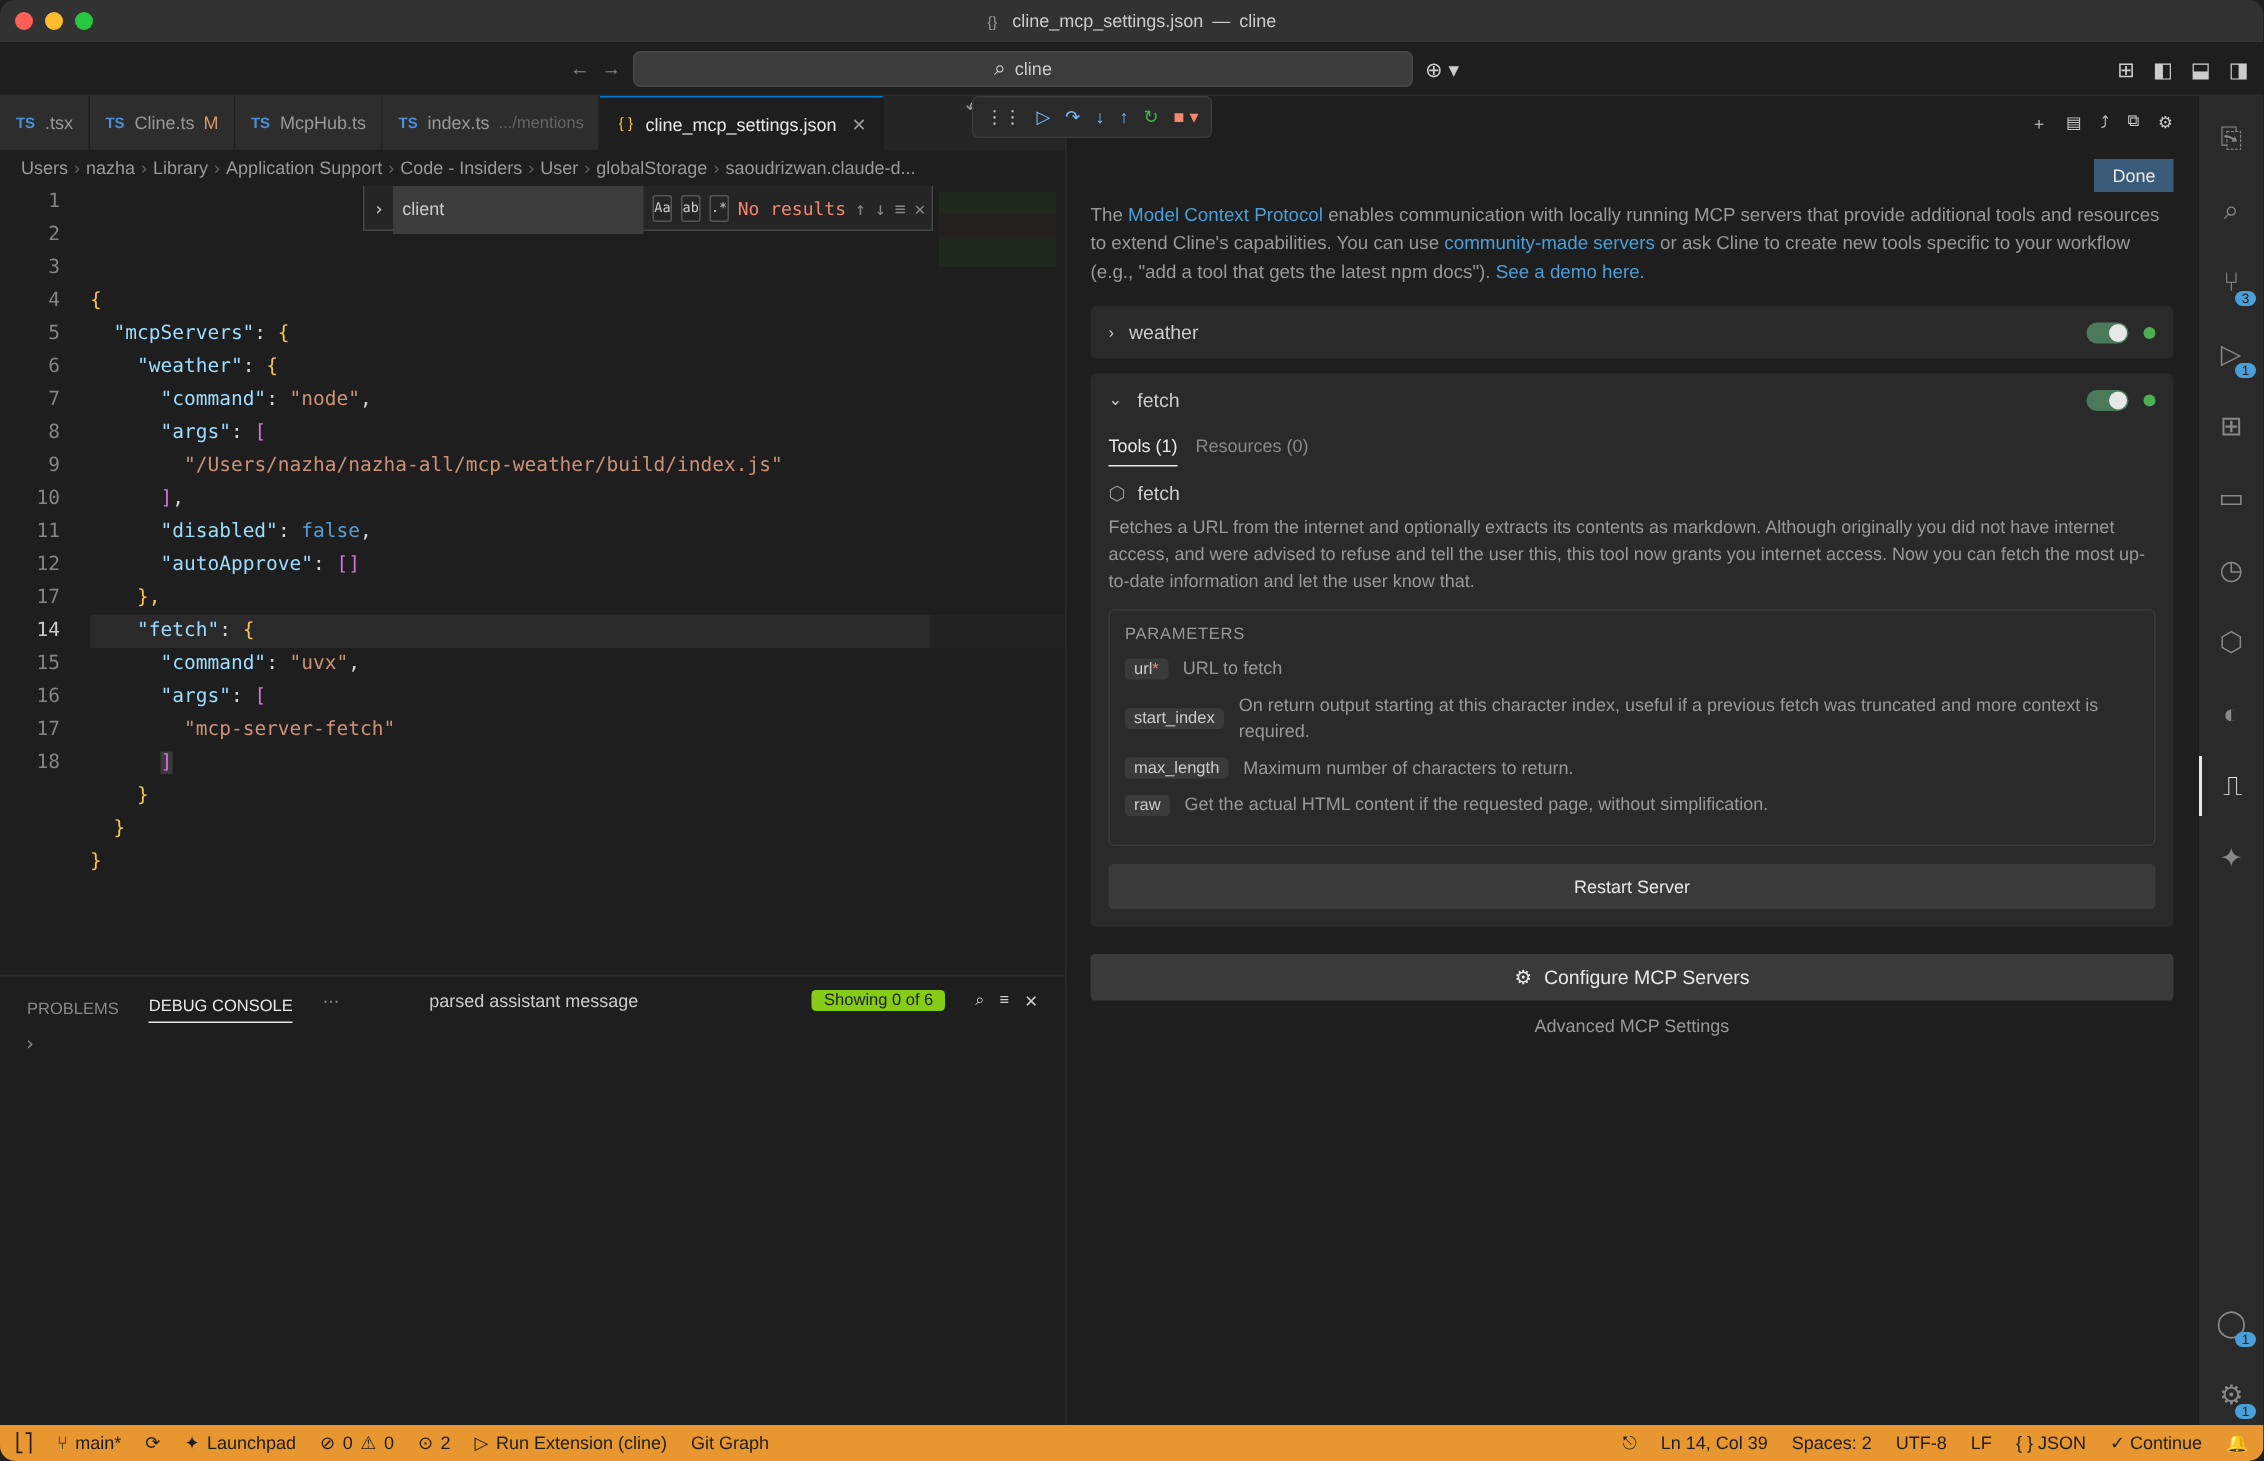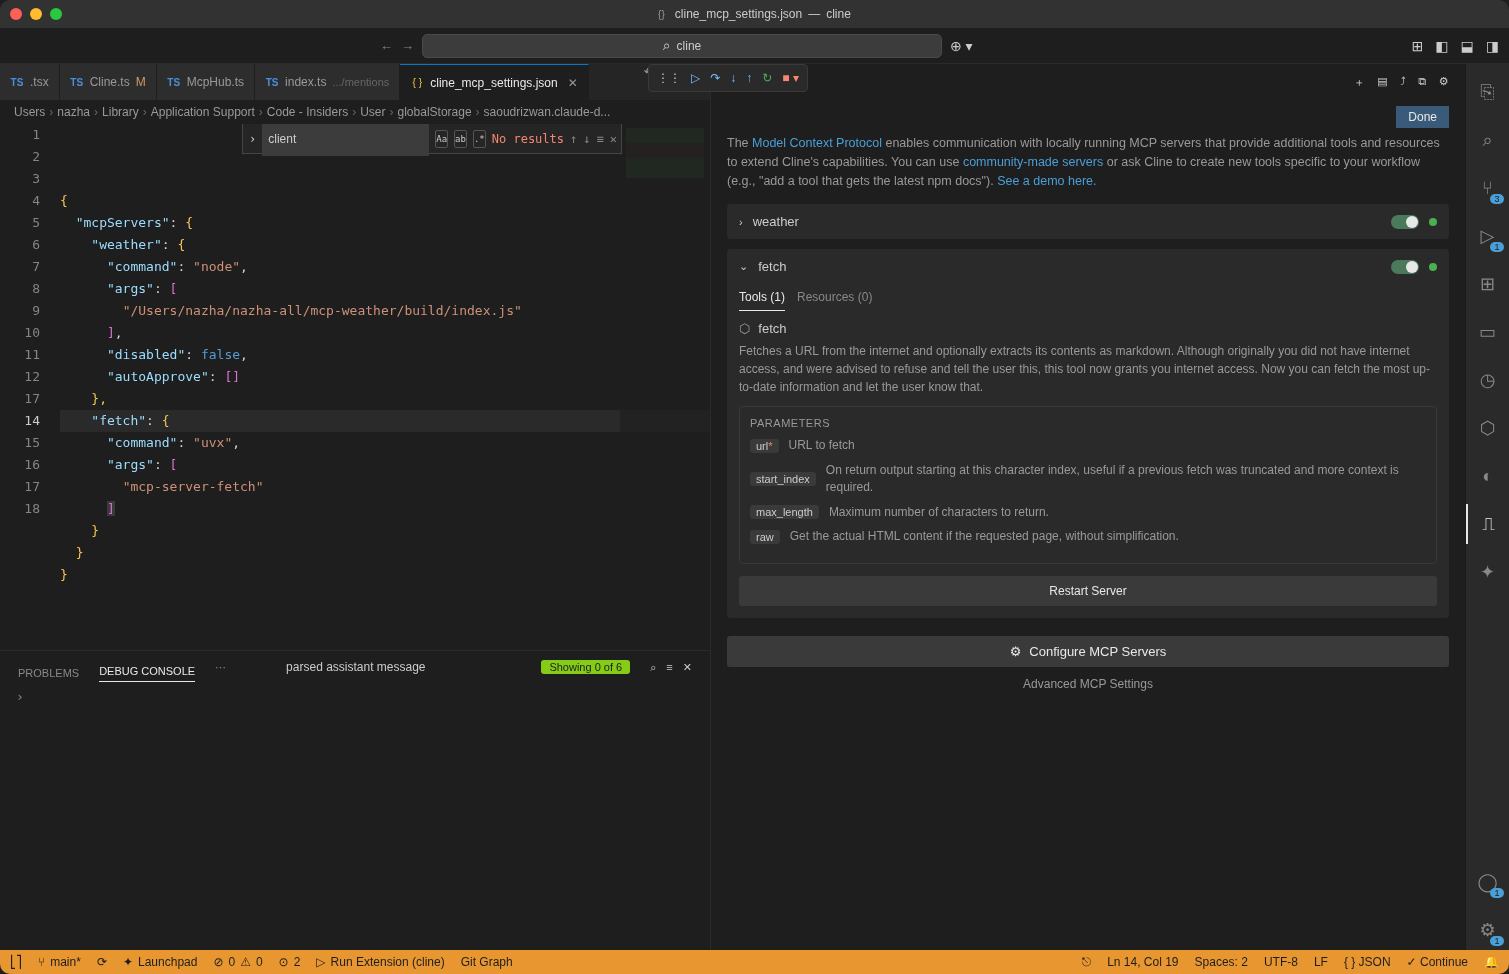--- a/index.html
+++ b/index.html
@@ -679,21 +679,21 @@
   <span class="sb-item">⎣⎤</span>
   <span class="sb-item">⑂ <span>main*</span></span>
   <span class="sb-item">⟳</span>
   <span class="sb-item">✦ <span>Launchpad</span></span>
   <span class="sb-item">⊘ <span>0</span> ⚠ <span>0</span></span>
   <span class="sb-item">⊙ <span>2</span></span>
   <span class="sb-item">▷ <span>Run Extension (cline)</span></span>
   <span class="sb-item">Git Graph</span>
   <div class="sb-right">
     <span class="sb-item">⎋</span>
-    <span class="sb-item">Ln 14, Col 19</span>
+    <span class="sb-item">Ln 14, Col 39</span>
     <span class="sb-item">Spaces: 2</span>
     <span class="sb-item">UTF-8</span>
     <span class="sb-item">LF</span>
     <span class="sb-item">{ }  JSON</span>
     <span class="sb-item">✓ Continue</span>
     <span class="sb-item">🔔</span>
   </div>
 </div>
 
 </body></html>

